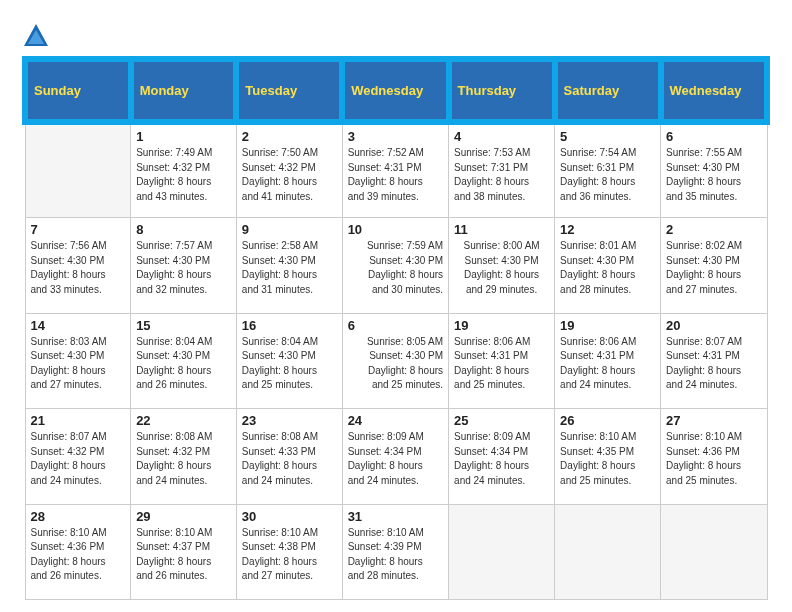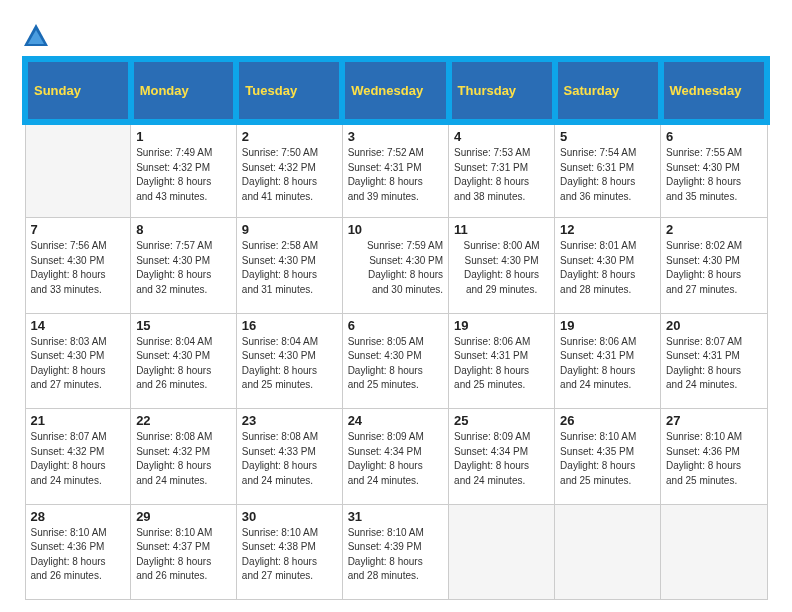--- a/index.html
+++ b/index.html
@@ -242,21 +242,21 @@
           </td>
           <td>
             <span class="day-number">16</span>
             <div class="day-info" style="white-space: pre-line;">Sunrise: 8:04 AM
 Sunset: 4:30 PM
 Daylight: 8 hours
 and 25 minutes.</div>
           </td>
           <td>
             <span class="day-number">6</span>
-            <div class="day-info" style="white-space: pre-line;">Sunrise: 8:05 AM
+            <div class="day-info" style="white-space: pre-line; text-align: right;">Sunrise: 8:05 AM
 Sunset: 4:30 PM
 Daylight: 8 hours
 and 25 minutes.</div>
           </td>
           <td>
             <span class="day-number">19</span>
             <div class="day-info" style="white-space: pre-line;">Sunrise: 8:06 AM
 Sunset: 4:31 PM
 Daylight: 8 hours
 and 25 minutes.</div>

